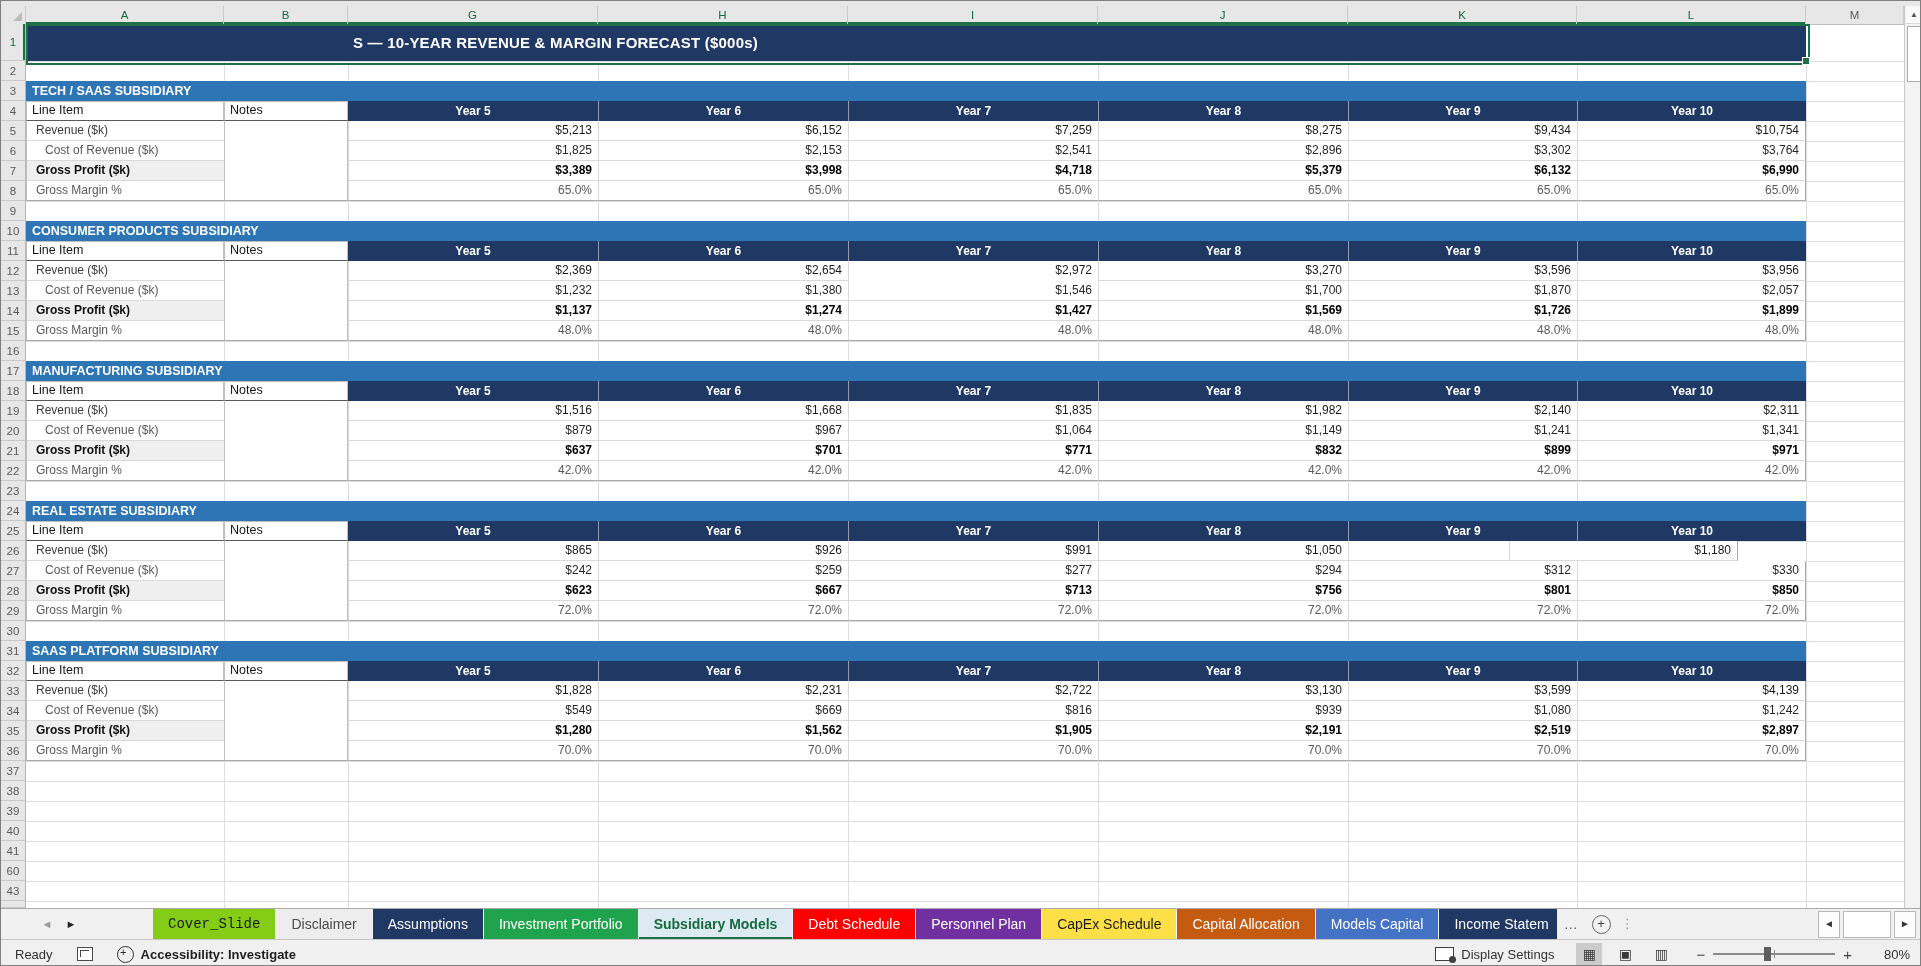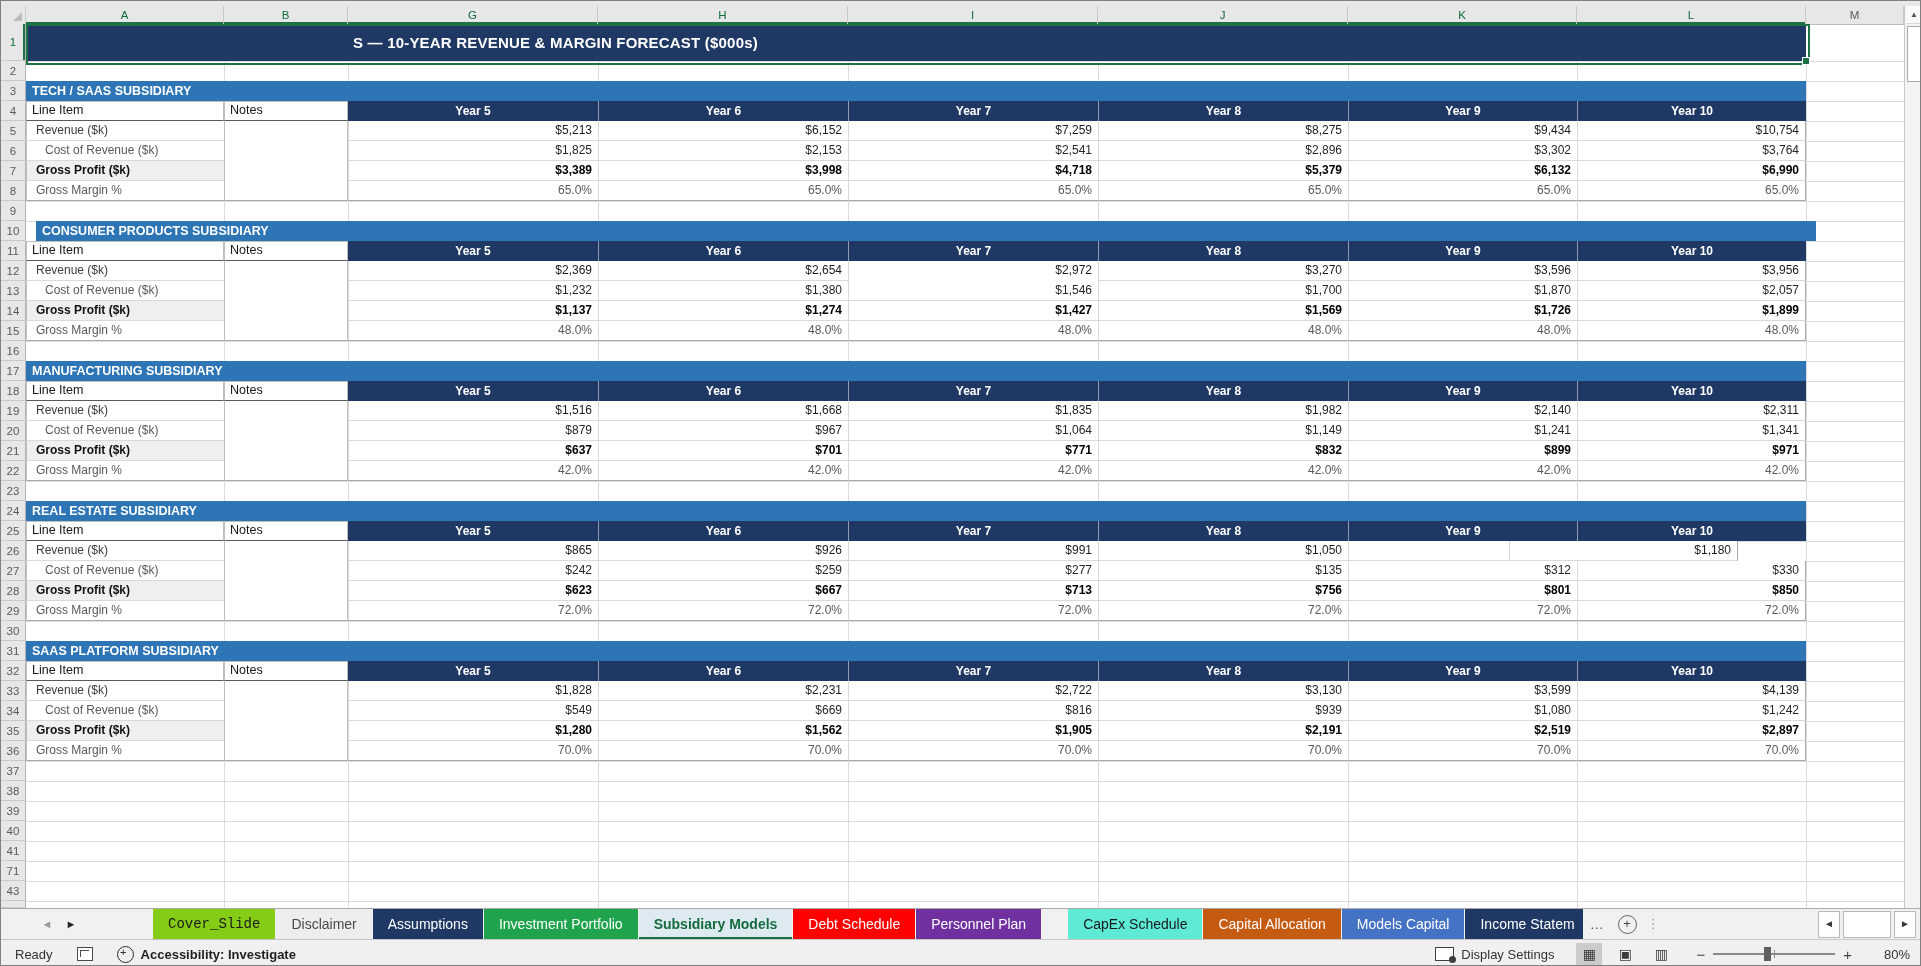--- a/index.html
+++ b/index.html
@@ -135,21 +135,21 @@
       <div class="rowh" style="top: 660px; height: 20px;">32</div>
       <div class="rowh" style="top: 680px; height: 20px;">33</div>
       <div class="rowh" style="top: 700px; height: 20px;">34</div>
       <div class="rowh" style="top: 720px; height: 20px;">35</div>
       <div class="rowh" style="top: 740px; height: 20px;">36</div>
       <div class="rowh" style="top: 760px; height: 20px;">37</div>
       <div class="rowh" style="top: 780px; height: 20px;">38</div>
       <div class="rowh" style="top: 800px; height: 20px;">39</div>
       <div class="rowh" style="top: 820px; height: 20px;">40</div>
       <div class="rowh" style="top: 840px; height: 20px;">41</div>
-      <div class="rowh" style="top: 860px; height: 20px;">71</div>
+      <div class="rowh" style="top: 860px; height: 20px;">60</div>
       <div class="rowh" style="top: 880px; height: 20px;">43</div>
       <div class="rowh" style="top: 900px; height: 7px;"></div>
     </div>
   <div id="sheet">
       <div class="gl-v" style="left: 223px; top: 60px; height: 847px;"></div>
       <div class="gl-v" style="left: 347px; top: 60px; height: 847px;"></div>
       <div class="gl-v" style="left: 597px; top: 60px; height: 847px;"></div>
       <div class="gl-v" style="left: 847px; top: 60px; height: 847px;"></div>
       <div class="gl-v" style="left: 1097px; top: 60px; height: 847px;"></div>
       <div class="gl-v" style="left: 1347px; top: 60px; height: 847px;"></div>
@@ -234,21 +234,21 @@
       <div class="c d val profit" style="left: 1097px; top: 160px; width: 250px; height: 20px;">$5,379</div>
       <div class="c d val profit" style="left: 1347px; top: 160px; width: 229px; height: 20px;">$6,132</div>
       <div class="c d val profit lastcol" style="left: 1576px; top: 160px; width: 229px; height: 20px;">$6,990</div>
       <div class="c d lab margin secbot" style="left: 25px; top: 180px; width: 198px; height: 20px;">Gross Margin %</div>
       <div class="c d val margin secbot" style="left: 347px; top: 180px; width: 250px; height: 20px;">65.0%</div>
       <div class="c d val margin secbot" style="left: 597px; top: 180px; width: 250px; height: 20px;">65.0%</div>
       <div class="c d val margin secbot" style="left: 847px; top: 180px; width: 250px; height: 20px;">65.0%</div>
       <div class="c d val margin secbot" style="left: 1097px; top: 180px; width: 250px; height: 20px;">65.0%</div>
       <div class="c d val margin secbot" style="left: 1347px; top: 180px; width: 229px; height: 20px;">65.0%</div>
       <div class="c d val margin lastcol secbot" style="left: 1576px; top: 180px; width: 229px; height: 20px;">65.0%</div>
-      <div class="c sec-hdr" style="left: 25px; top: 220px; width: 1780px; height: 20px; margin-left: 10px;">CONSUMER PRODUCTS SUBSIDIARY</div>
+      <div class="c sec-hdr" style="left: 25px; top: 220px; width: 1780px; height: 20px;">CONSUMER PRODUCTS SUBSIDIARY</div>
       <div class="c th-ab" style="left: 25px; top: 240px; width: 198px; height: 20px;">Line Item</div>
       <div class="c th-ab" style="left: 223px; top: 240px; width: 124px; height: 20px;">Notes</div>
       <div class="c th-yr" style="left: 347px; top: 240px; width: 250px; height: 20px; border-left: none;">Year 5</div>
       <div class="c th-yr" style="left: 597px; top: 240px; width: 250px; height: 20px;">Year 6</div>
       <div class="c th-yr" style="left: 847px; top: 240px; width: 250px; height: 20px;">Year 7</div>
       <div class="c th-yr" style="left: 1097px; top: 240px; width: 250px; height: 20px;">Year 8</div>
       <div class="c th-yr" style="left: 1347px; top: 240px; width: 229px; height: 20px;">Year 9</div>
       <div class="c th-yr" style="left: 1576px; top: 240px; width: 229px; height: 20px;">Year 10</div>
       <div class="c d notes secbot" style="left: 223px; top: 260px; width: 124px; height: 80px; border-bottom: 1px solid rgb(169, 169, 169);"></div>
       <div class="c d lab revenue" style="left: 25px; top: 260px; width: 198px; height: 20px;">Revenue ($k)</div>
@@ -331,21 +331,21 @@
       <div class="c d val revenue" style="left: 347px; top: 540px; width: 250px; height: 20px;">$865</div>
       <div class="c d val revenue" style="left: 597px; top: 540px; width: 250px; height: 20px;">$926</div>
       <div class="c d val revenue" style="left: 847px; top: 540px; width: 250px; height: 20px;">$991</div>
       <div class="c d val revenue" style="left: 1097px; top: 540px; width: 250px; height: 20px;">$1,050</div>
       <div class="c d val revenue" style="left: 1347px; top: 540px; width: 229px; height: 20px;">$1,113</div>
       <div class="c d val revenue lastcol" style="left: 1508px; top: 540px; width: 229px; height: 20px;">$1,180</div>
       <div class="c d lab cost" style="left: 25px; top: 560px; width: 198px; height: 20px;">Cost of Revenue ($k)</div>
       <div class="c d val cost" style="left: 347px; top: 560px; width: 250px; height: 20px;">$242</div>
       <div class="c d val cost" style="left: 597px; top: 560px; width: 250px; height: 20px;">$259</div>
       <div class="c d val cost" style="left: 847px; top: 560px; width: 250px; height: 20px;">$277</div>
-      <div class="c d val cost" style="left: 1097px; top: 560px; width: 250px; height: 20px;">$135</div>
+      <div class="c d val cost" style="left: 1097px; top: 560px; width: 250px; height: 20px;">$294</div>
       <div class="c d val cost" style="left: 1347px; top: 560px; width: 229px; height: 20px;">$312</div>
       <div class="c d val cost lastcol" style="left: 1576px; top: 560px; width: 229px; height: 20px;">$330</div>
       <div class="c d lab profit" style="left: 25px; top: 580px; width: 198px; height: 20px;">Gross Profit ($k)</div>
       <div class="c d val profit" style="left: 347px; top: 580px; width: 250px; height: 20px;">$623</div>
       <div class="c d val profit" style="left: 597px; top: 580px; width: 250px; height: 20px;">$667</div>
       <div class="c d val profit" style="left: 847px; top: 580px; width: 250px; height: 20px;">$713</div>
       <div class="c d val profit" style="left: 1097px; top: 580px; width: 250px; height: 20px;">$756</div>
       <div class="c d val profit" style="left: 1347px; top: 580px; width: 229px; height: 20px;">$801</div>
       <div class="c d val profit lastcol" style="left: 1576px; top: 580px; width: 229px; height: 20px;">$850</div>
       <div class="c d lab margin secbot" style="left: 25px; top: 600px; width: 198px; height: 20px;">Gross Margin %</div>
@@ -403,21 +403,21 @@
       <div class="tab-nav" style="color: rgb(154, 154, 154);">◄</div>
       <div class="tab-nav" style="color: rgb(38, 38, 38);">►</div>
       <div style="width: 70px;"></div>
       <div class="sheet-tab" style="background: #84cc16; color: rgb(26, 26, 26); font-family: Liberation Mono, monospace;">Cover_Slide</div>
       <div class="sheet-tab" style="background: rgb(237, 237, 237); color: rgb(74, 74, 74);">Disclaimer</div>
       <div class="sheet-tab" style="background: rgb(31, 56, 100); color: rgb(255, 255, 255);">Assumptions</div>
       <div class="sheet-tab" style="background: rgb(31, 164, 77); color: rgb(255, 255, 255);">Investment Portfolio</div>
       <div class="sheet-tab active" style="background: rgb(221, 234, 242); color: rgb(21, 107, 61);">Subsidiary Models</div>
       <div class="sheet-tab" style="background: rgb(254, 0, 0); color: rgb(255, 255, 255);">Debt Schedule</div>
       <div class="sheet-tab" style="background: rgb(112, 48, 160); color: rgb(255, 255, 255);">Personnel Plan</div>
-      <div class="sheet-tab" style="background: #5eead4; color: rgb(26, 26, 26); margin-left: 26px;">CapEx Schedule</div>
+      <div class="sheet-tab" style="background: #fde047; color: rgb(26, 26, 26);">CapEx Schedule</div>
       <div class="sheet-tab" style="background: rgb(197, 90, 17); color: rgb(255, 255, 255);">Capital Allocation</div>
       <div class="sheet-tab" style="background: rgb(68, 114, 196); color: rgb(255, 255, 255);">Models Capital</div>
       <div class="sheet-tab" style="background: rgb(31, 56, 100); color: rgb(255, 255, 255); max-width: 112px; padding-right: 8px;">Income Statem</div>
       <div class="tab-extra">…</div>
       <div class="add-btn">+</div>
       <div class="dots">⋮</div>
     </div>
   <div id="hscroll">
       <div class="hs-btn">◄</div>
       <div class="hs-thumb"></div>

